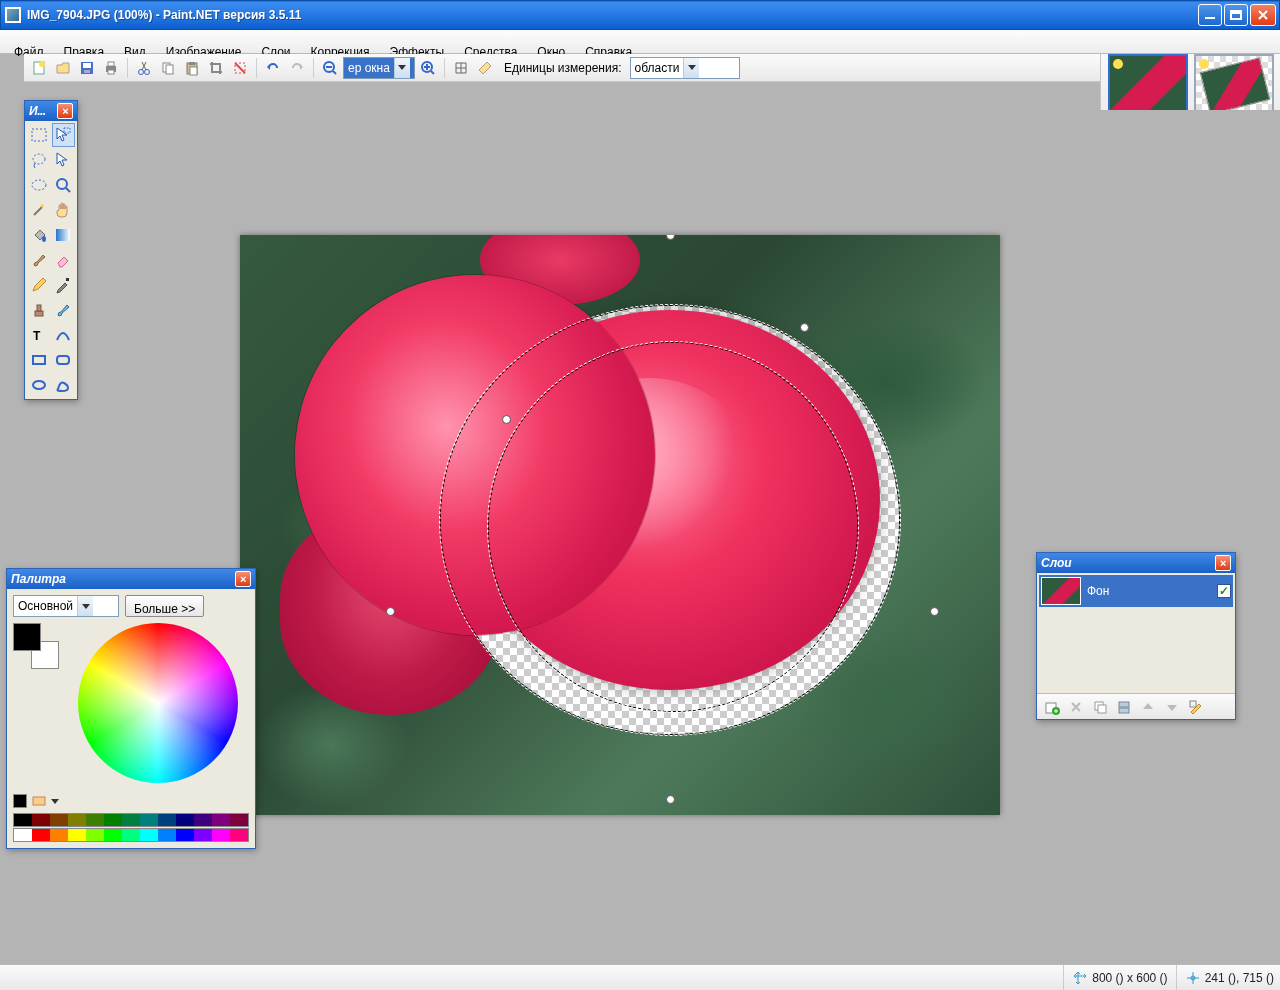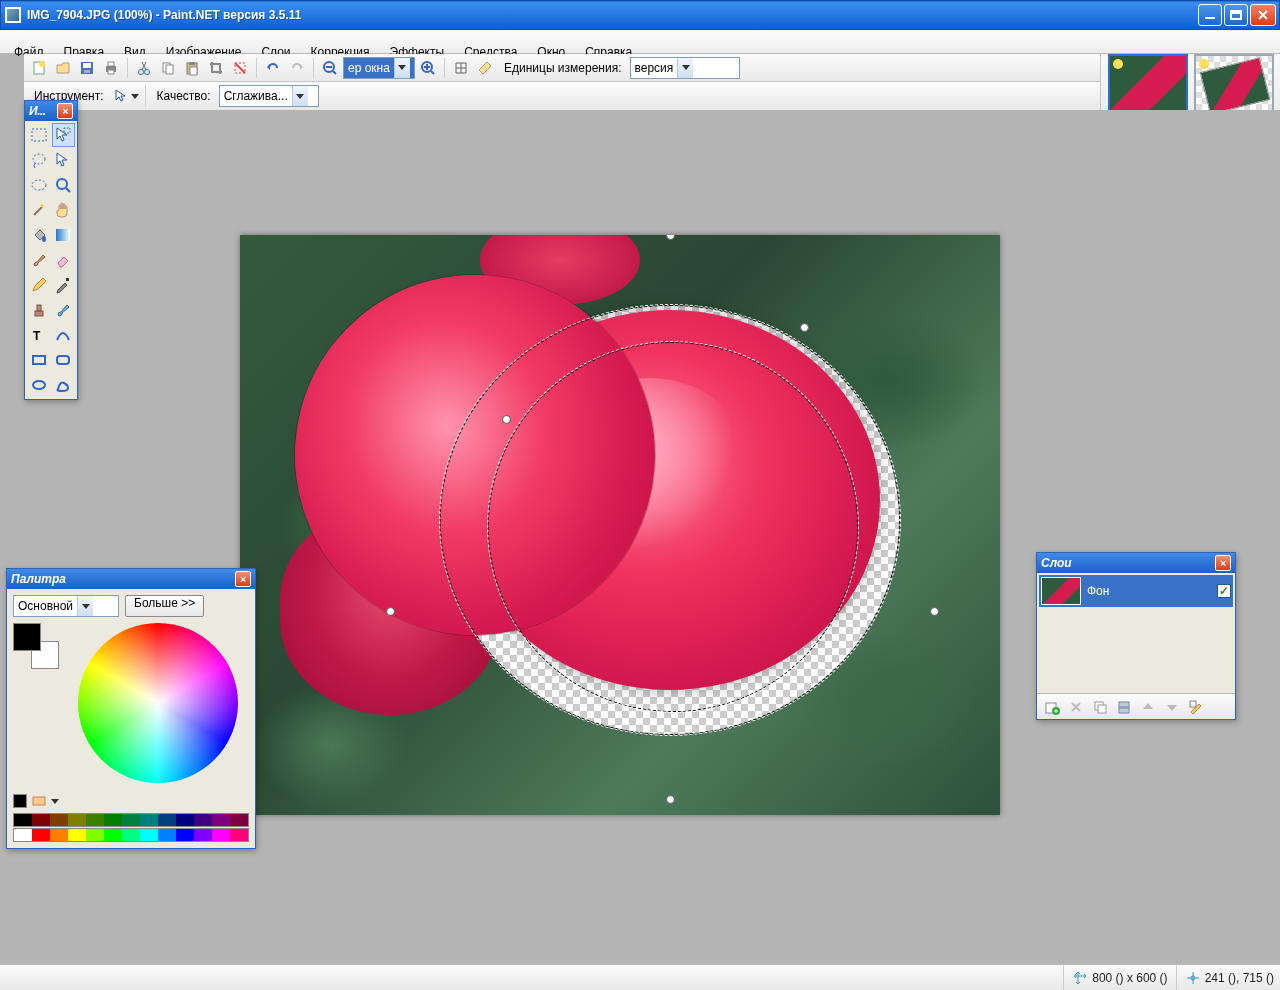--- a/index.html
+++ b/index.html
@@ -81,21 +81,21 @@
 .palette .row1 { display:flex; align-items:center; gap:6px; margin-bottom:6px;}
 .palette .fgbg { position:relative; width:46px; height:46px;}
 .palette .fg { position:absolute;left:0;top:0;width:28px;height:28px;background:#000;border:1px solid #888;}
 .palette .bg { position:absolute;right:0;bottom:0;width:28px;height:28px;background:#fff;border:1px solid #888;}
 .wheel { width:160px;height:160px;border-radius:50%;margin:0 auto 6px;position:relative;background: conic-gradient(red,magenta,blue,cyan,lime,yellow,red);}
 .wheel::after{content:"";position:absolute;inset:0;border-radius:50%;background:radial-gradient(circle,#fff 0%,rgba(255,255,255,0) 70%);}
 .wheel .dot{position:absolute;left:78px;top:78px;width:5px;height:5px;border:1px solid #000;background:#fff;}
 .swline { display:flex; align-items:center; gap:4px; padding:4px 0;}
 .strip { display:flex; height:14px; border:1px solid #888;}
 .strip div { flex:1; }
-.btn { height:22px;border:1px solid #8a8a8a;background:linear-gradient(#fff,#e6e6e6);padding:0 8px;display:flex;align-items:flex-start;border-radius:2px;}
+.btn { height:22px;border:1px solid #8a8a8a;background:linear-gradient(#fff,#e6e6e6);padding:0 8px;display:flex;align-items:flex-end;border-radius:2px;}
 
 
 .layers { right: 44px; top: 552px; width: 200px; }
 .layers .list { height: 120px; background:#eceadf; padding:2px;}
 .layers .row { display:flex;align-items:center;height:32px;padding:2px;background:#3a72c8;color:#fff;gap:6px;}
 .layers .row .th { width:40px;height:28px;border:1px solid #fff;background:linear-gradient(135deg,#2e5a3d 40%,#d61b50 45%,#d61b50 70%,#2e5a3d 75%);}
 .layers .row .chk{width:14px;height:14px;background:#fff;border:1px solid #2a578f;display:flex;align-items:center;justify-content:center;color:#2a8a2a;font-weight:bold;margin-left:auto;}
 .layers .btm { height:26px;border-top:1px solid #b9b9b9;display:flex;align-items:center;padding:0 4px;gap:2px;background:linear-gradient(#fbfbfb,#e8e8e8);}
 
 
@@ -243,38 +243,21 @@
             <path d="M3 3h10v10H3z M3 8h10 M8 3v10" stroke="#666" fill="none"></path>
           </svg>
         </div>
       <div class="tbtn">
           <svg width="16" height="16">
             <path d="M2 10 L10 2 L14 6 L6 14z" fill="#fadf8f" stroke="#b98"></path>
           </svg>
         </div>
       <span class="lbl">Единицы измерения:</span>
       <div class="combo" style="width:110px">
-          <span>версия</span>
-          <span class="arrow">
-            <span class="tri-down"></span>
-          </span>
-        </div>
-    </div>
-    <div class="toolbar toolbar-row2">
-      <span class="lbl">Инструмент:</span>
-      <div class="tbtn tbig">
-          <svg width="16" height="16">
-            <path d="M3 2 L3 12 L6 9 L8 13 L10 12 L8 8 L12 8z" fill="#fff" stroke="#2256b2"></path>
-          </svg>
-          <span class="tri-down" style="margin-left:2px"></span>
-        </div>
-      <div class="divider"></div>
-      <span class="lbl">Качество:</span>
-      <div class="combo" style="width:100px">
-          <span>Сглажива...</span>
+          <span>области</span>
           <span class="arrow">
             <span class="tri-down"></span>
           </span>
         </div>
     </div>
   </div>
   <div class="thumb-strip">
     <div class="thumb">
       <div style="position:absolute;inset:0;background:linear-gradient(135deg,#2e5a3d 0 40%,#d61b50 42% 70%,#2e5a3d 72%);"></div>
       <svg style="position:absolute;left:2px;top:2px" width="12" height="12">

